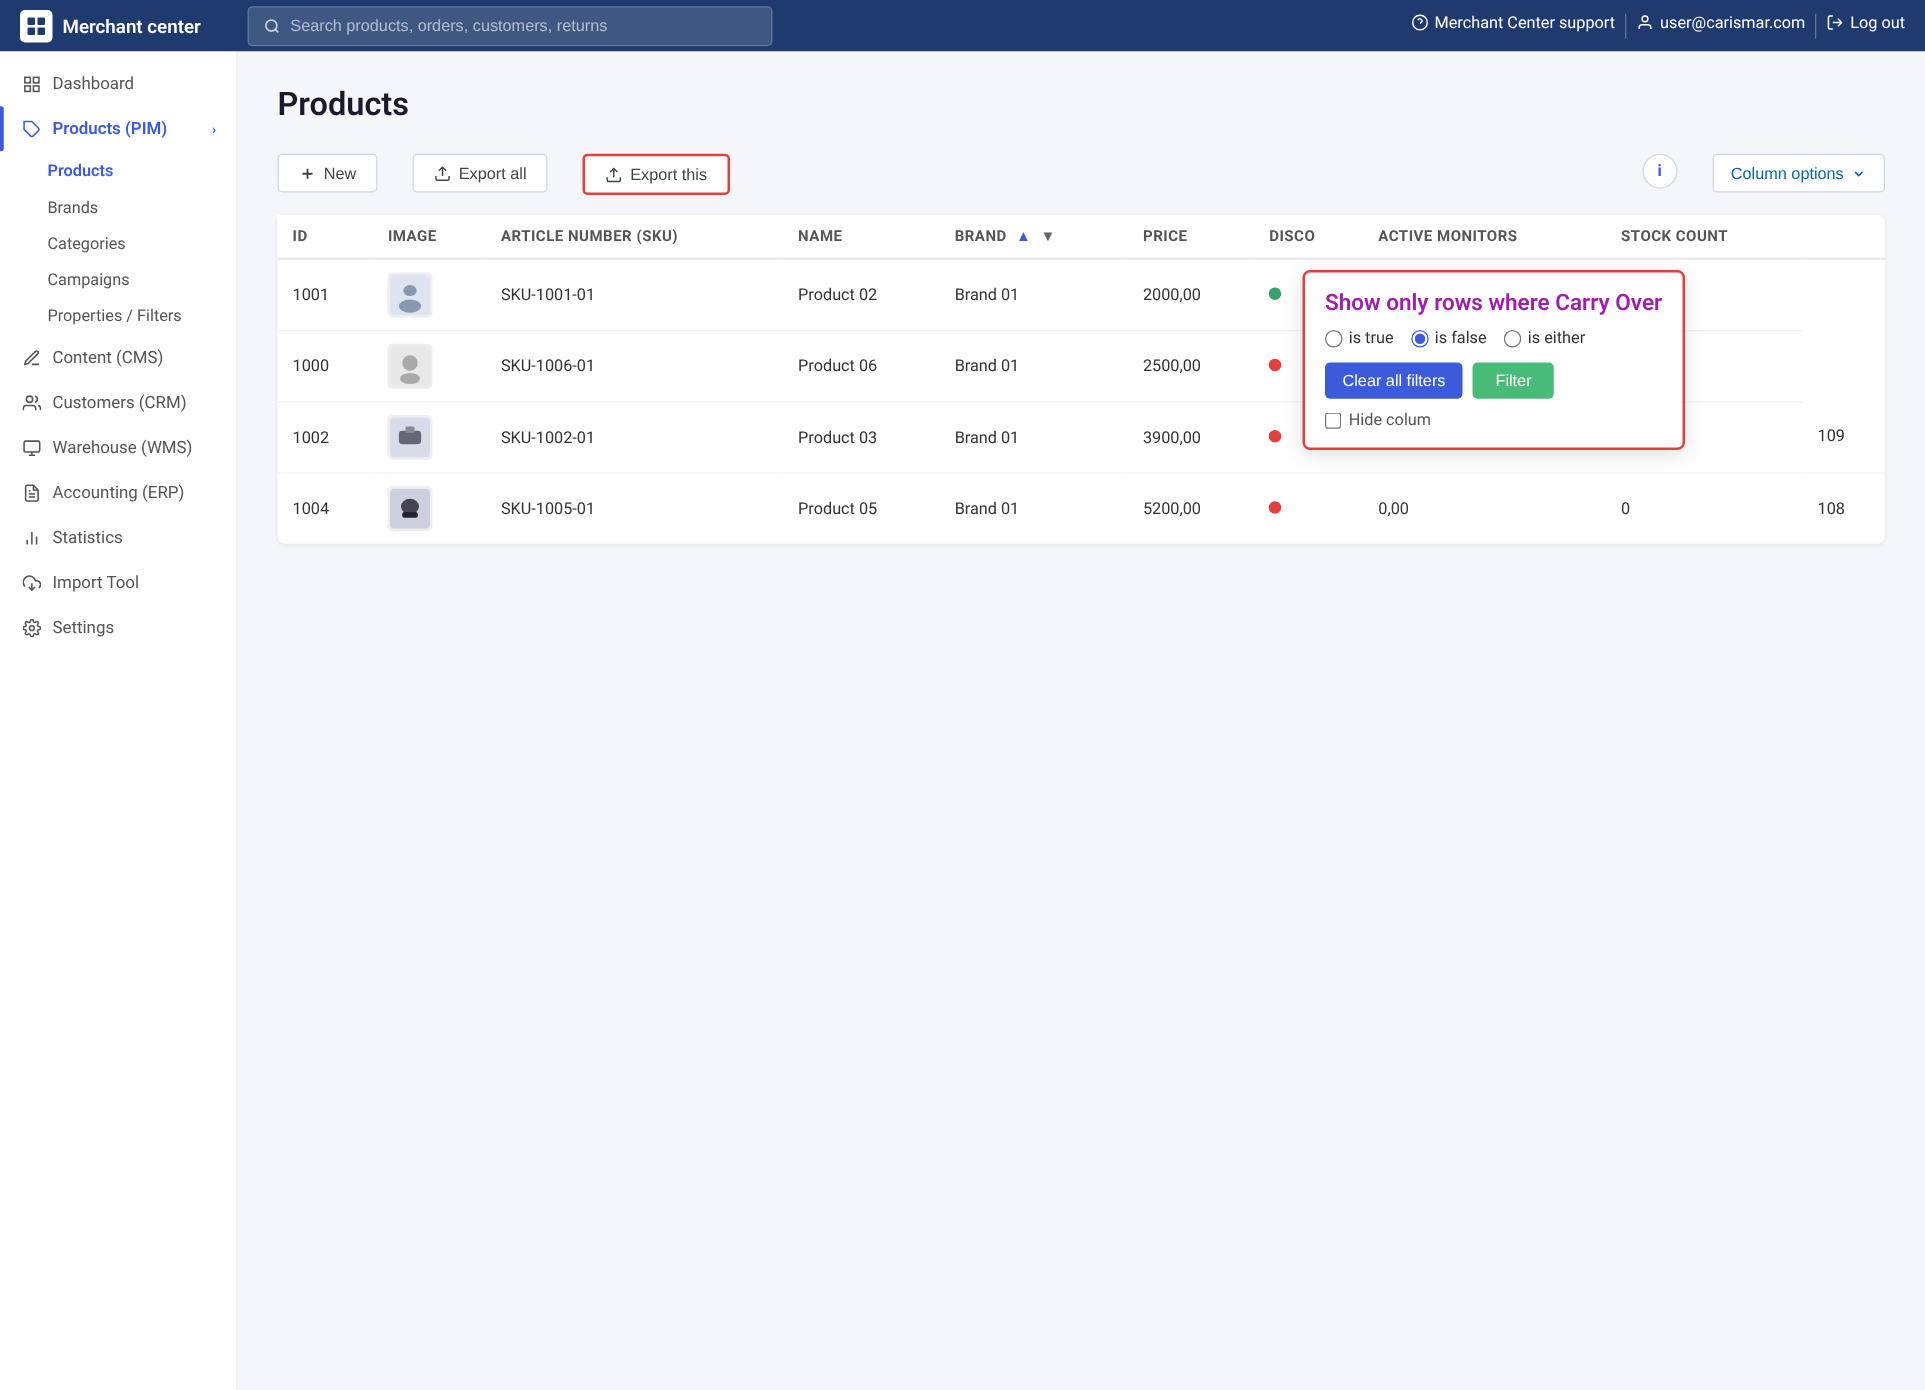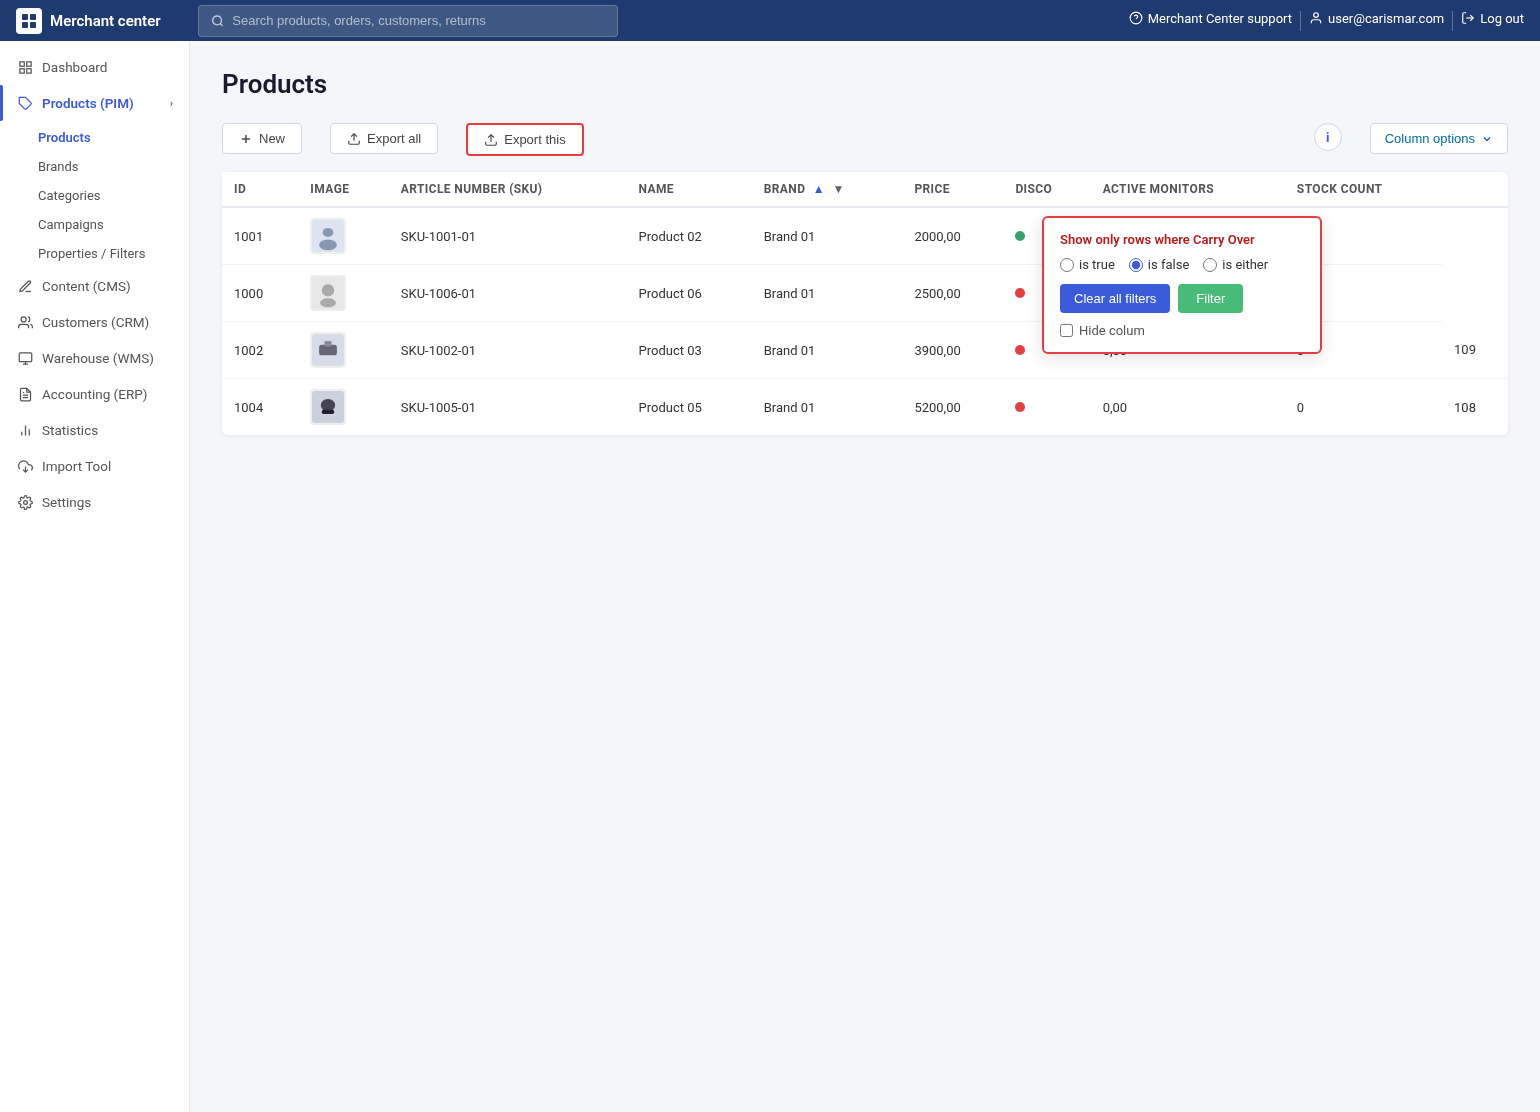--- a/index.html
+++ b/index.html
@@ -140,21 +140,21 @@
       left: 820px;
       background: white;
       border: 2px solid #e53e3e;
       border-radius: 6px;
       padding: 14px 16px;
       min-width: 280px;
       z-index: 200;
       box-shadow: 0 4px 16px rgba(0,0,0,0.12);
     }
     .filter-popup-title {
-      font-size: 13px; font-weight: 600; color: #b91c1c; margin-bottom: 10px;
+      font-size: 18px; font-weight: 600; color: #a21caf; margin-bottom: 10px;
     }
     .filter-radio-group {
       display: flex; align-items: center; gap: 14px; margin-bottom: 12px;
     }
     .filter-radio-label {
       display: flex; align-items: center; gap: 5px; font-size: 13px; color: #333; cursor: pointer;
     }
     .filter-radio-label input[type=radio] { accent-color: #3b5bdb; width: 14px; height: 14px; }
     .filter-actions { display: flex; gap: 8px; align-items: center; margin-bottom: 10px; }
     .filter-btn-clear {

